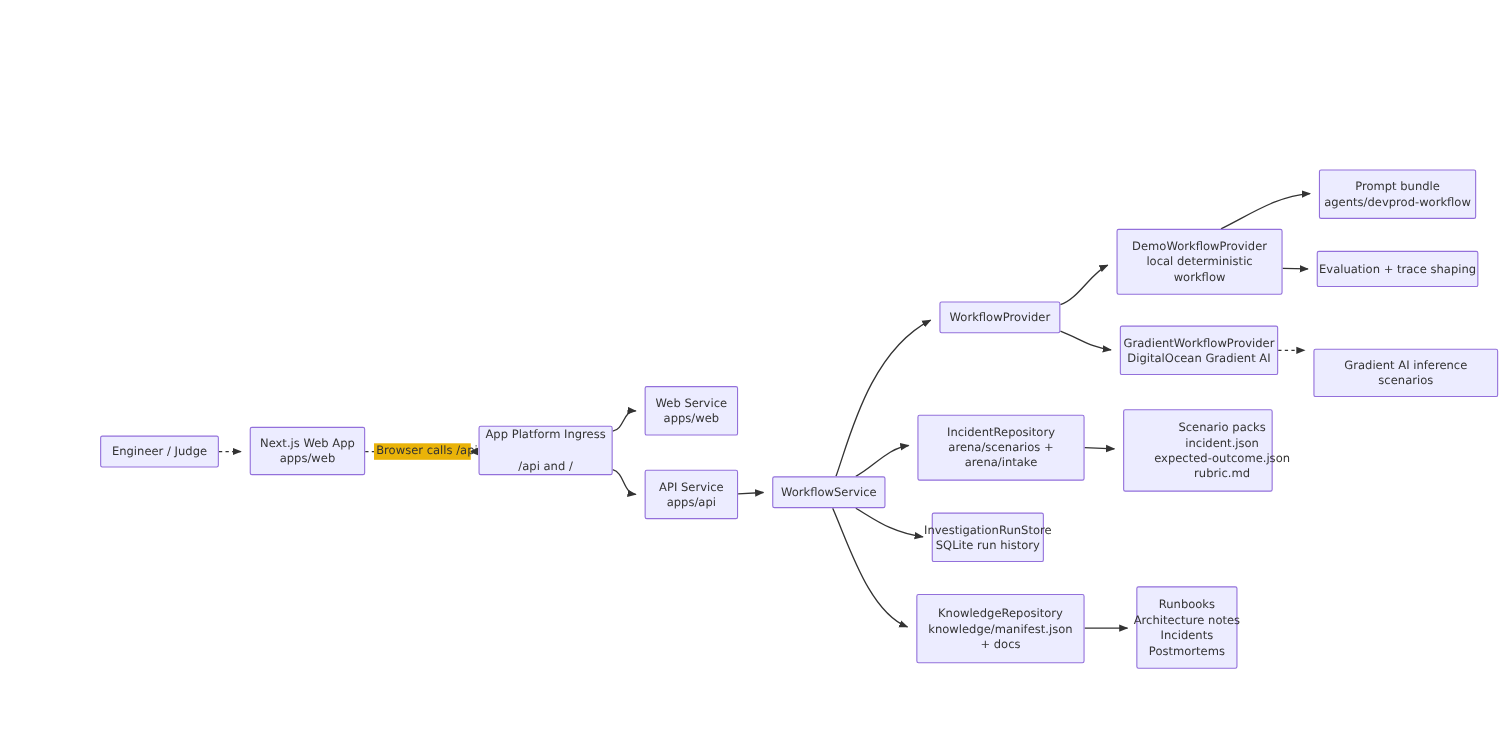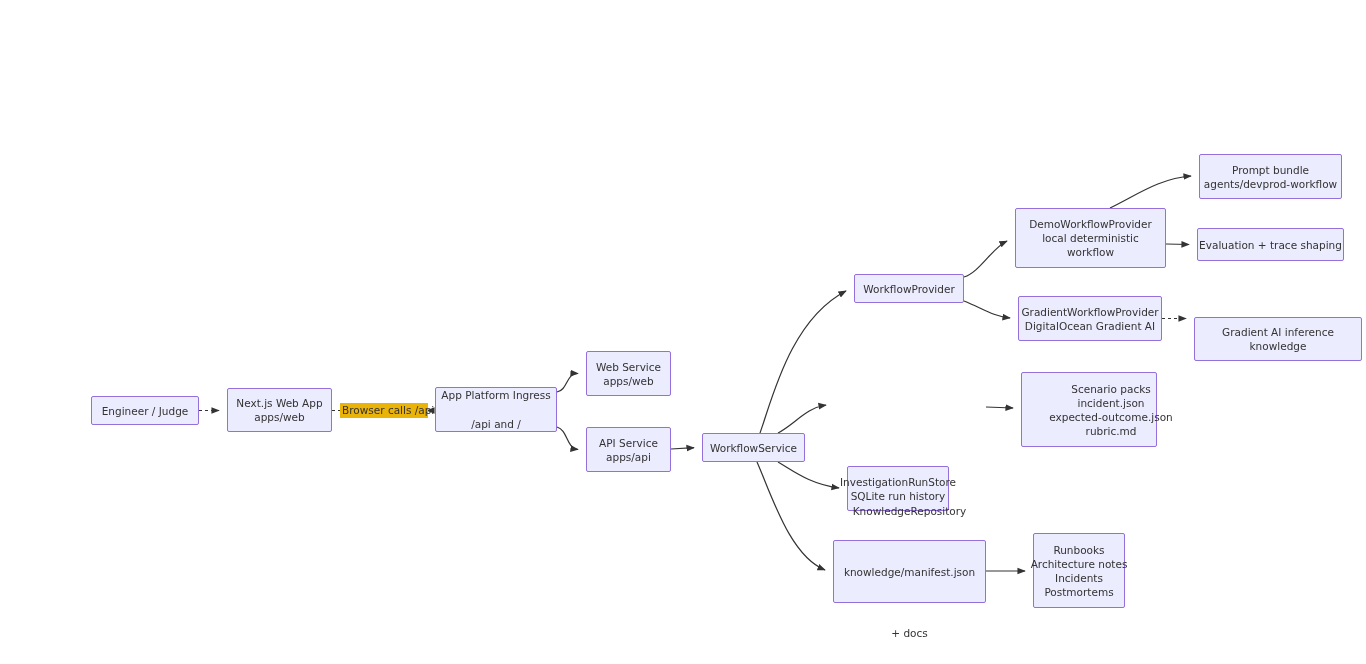--- a/index.html
+++ b/index.html
@@ -148,37 +148,42 @@
     <span class="line">Prompt bundle</span>
     <span class="line">agents/devprod-workflow</span>
   </div>
 
   <div class="node" id="n-evaluation-trace-shaping" style="left: 1197px; top: 228px; width: 147px; height: 33px;">
     <span class="line">Evaluation + trace shaping</span>
   </div>
 
   <div class="node" id="n-gradient-ai-inference-endpoint" style="left: 1194px; top: 297px; width: 168px; height: 44px; margin-top: 20px;">
     <span class="line">Gradient AI inference</span>
-    <span class="line">knowledge</span>
+    <span class="line">scenarios</span>
   </div>
 
+  <div class="node" id="n-incident-repository" style="left: 834px; top: 377px; width: 152px; height: 60px;">
+    <span class="line">IncidentRepository</span>
+    <span class="line">arena/scenarios +</span>
+    <span class="line">arena/intake</span>
+  </div>
 
   <div class="node" id="n-scenario-packs" style="left: 1021px; top: 372px; width: 136px; height: 75px; padding-left: 44px;">
     <span class="line">Scenario packs</span>
     <span class="line">incident.json</span>
     <span class="line">expected-outcome.json</span>
     <span class="line">rubric.md</span>
   </div>
 
   <div class="node" id="n-investigation-run-store" style="left: 847px; top: 466px; width: 102px; height: 45px;">
     <span class="line">InvestigationRunStore</span>
     <span class="line">SQLite run history</span>
   </div>
 
-  <div class="node" id="n-knowledge-repository" style="left: 833px; top: 540px; width: 153px; height: 63px; gap: 47px;">
+  <div class="node" id="n-knowledge-repository" style="left: 833px; top: 540px; width: 153px; height: 63px;">
     <span class="line">KnowledgeRepository</span>
     <span class="line">knowledge/manifest.json</span>
     <span class="line">+ docs</span>
   </div>
 
   <div class="node" id="n-knowledge-docs" style="left: 1033px; top: 533px; width: 92px; height: 75px;">
     <span class="line">Runbooks</span>
     <span class="line">Architecture notes</span>
     <span class="line">Incidents</span>
     <span class="line">Postmortems</span>

